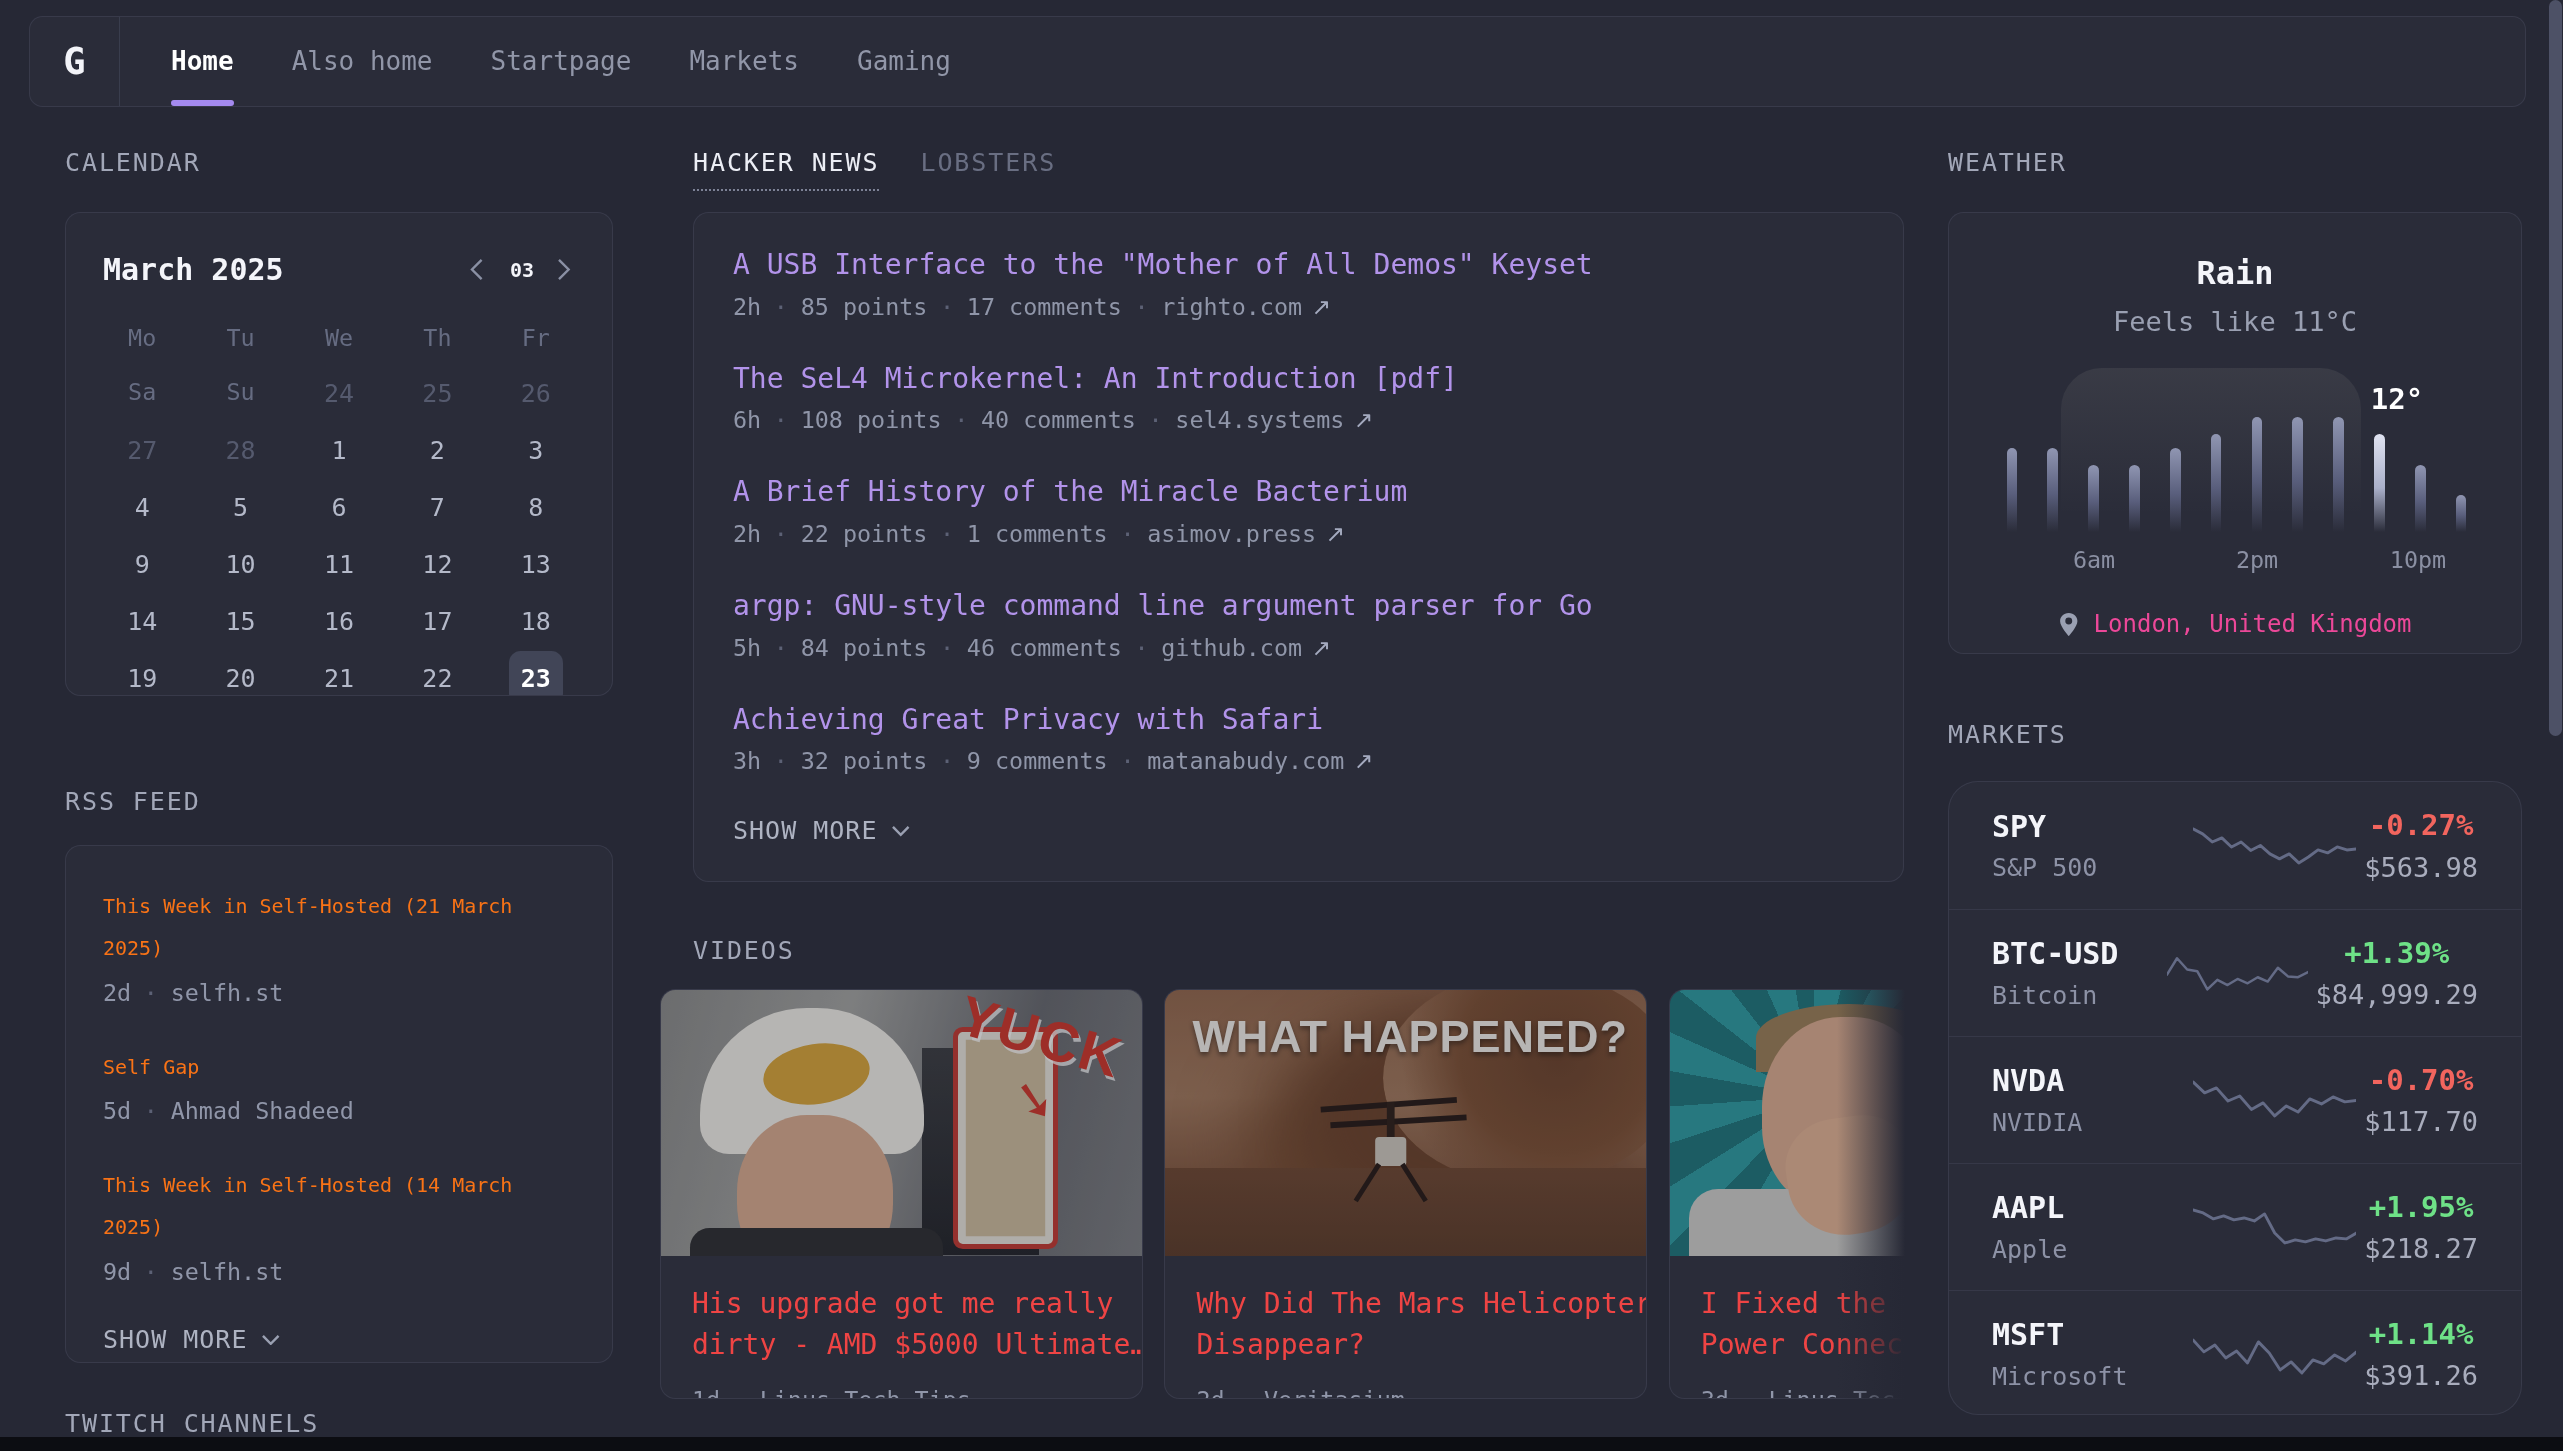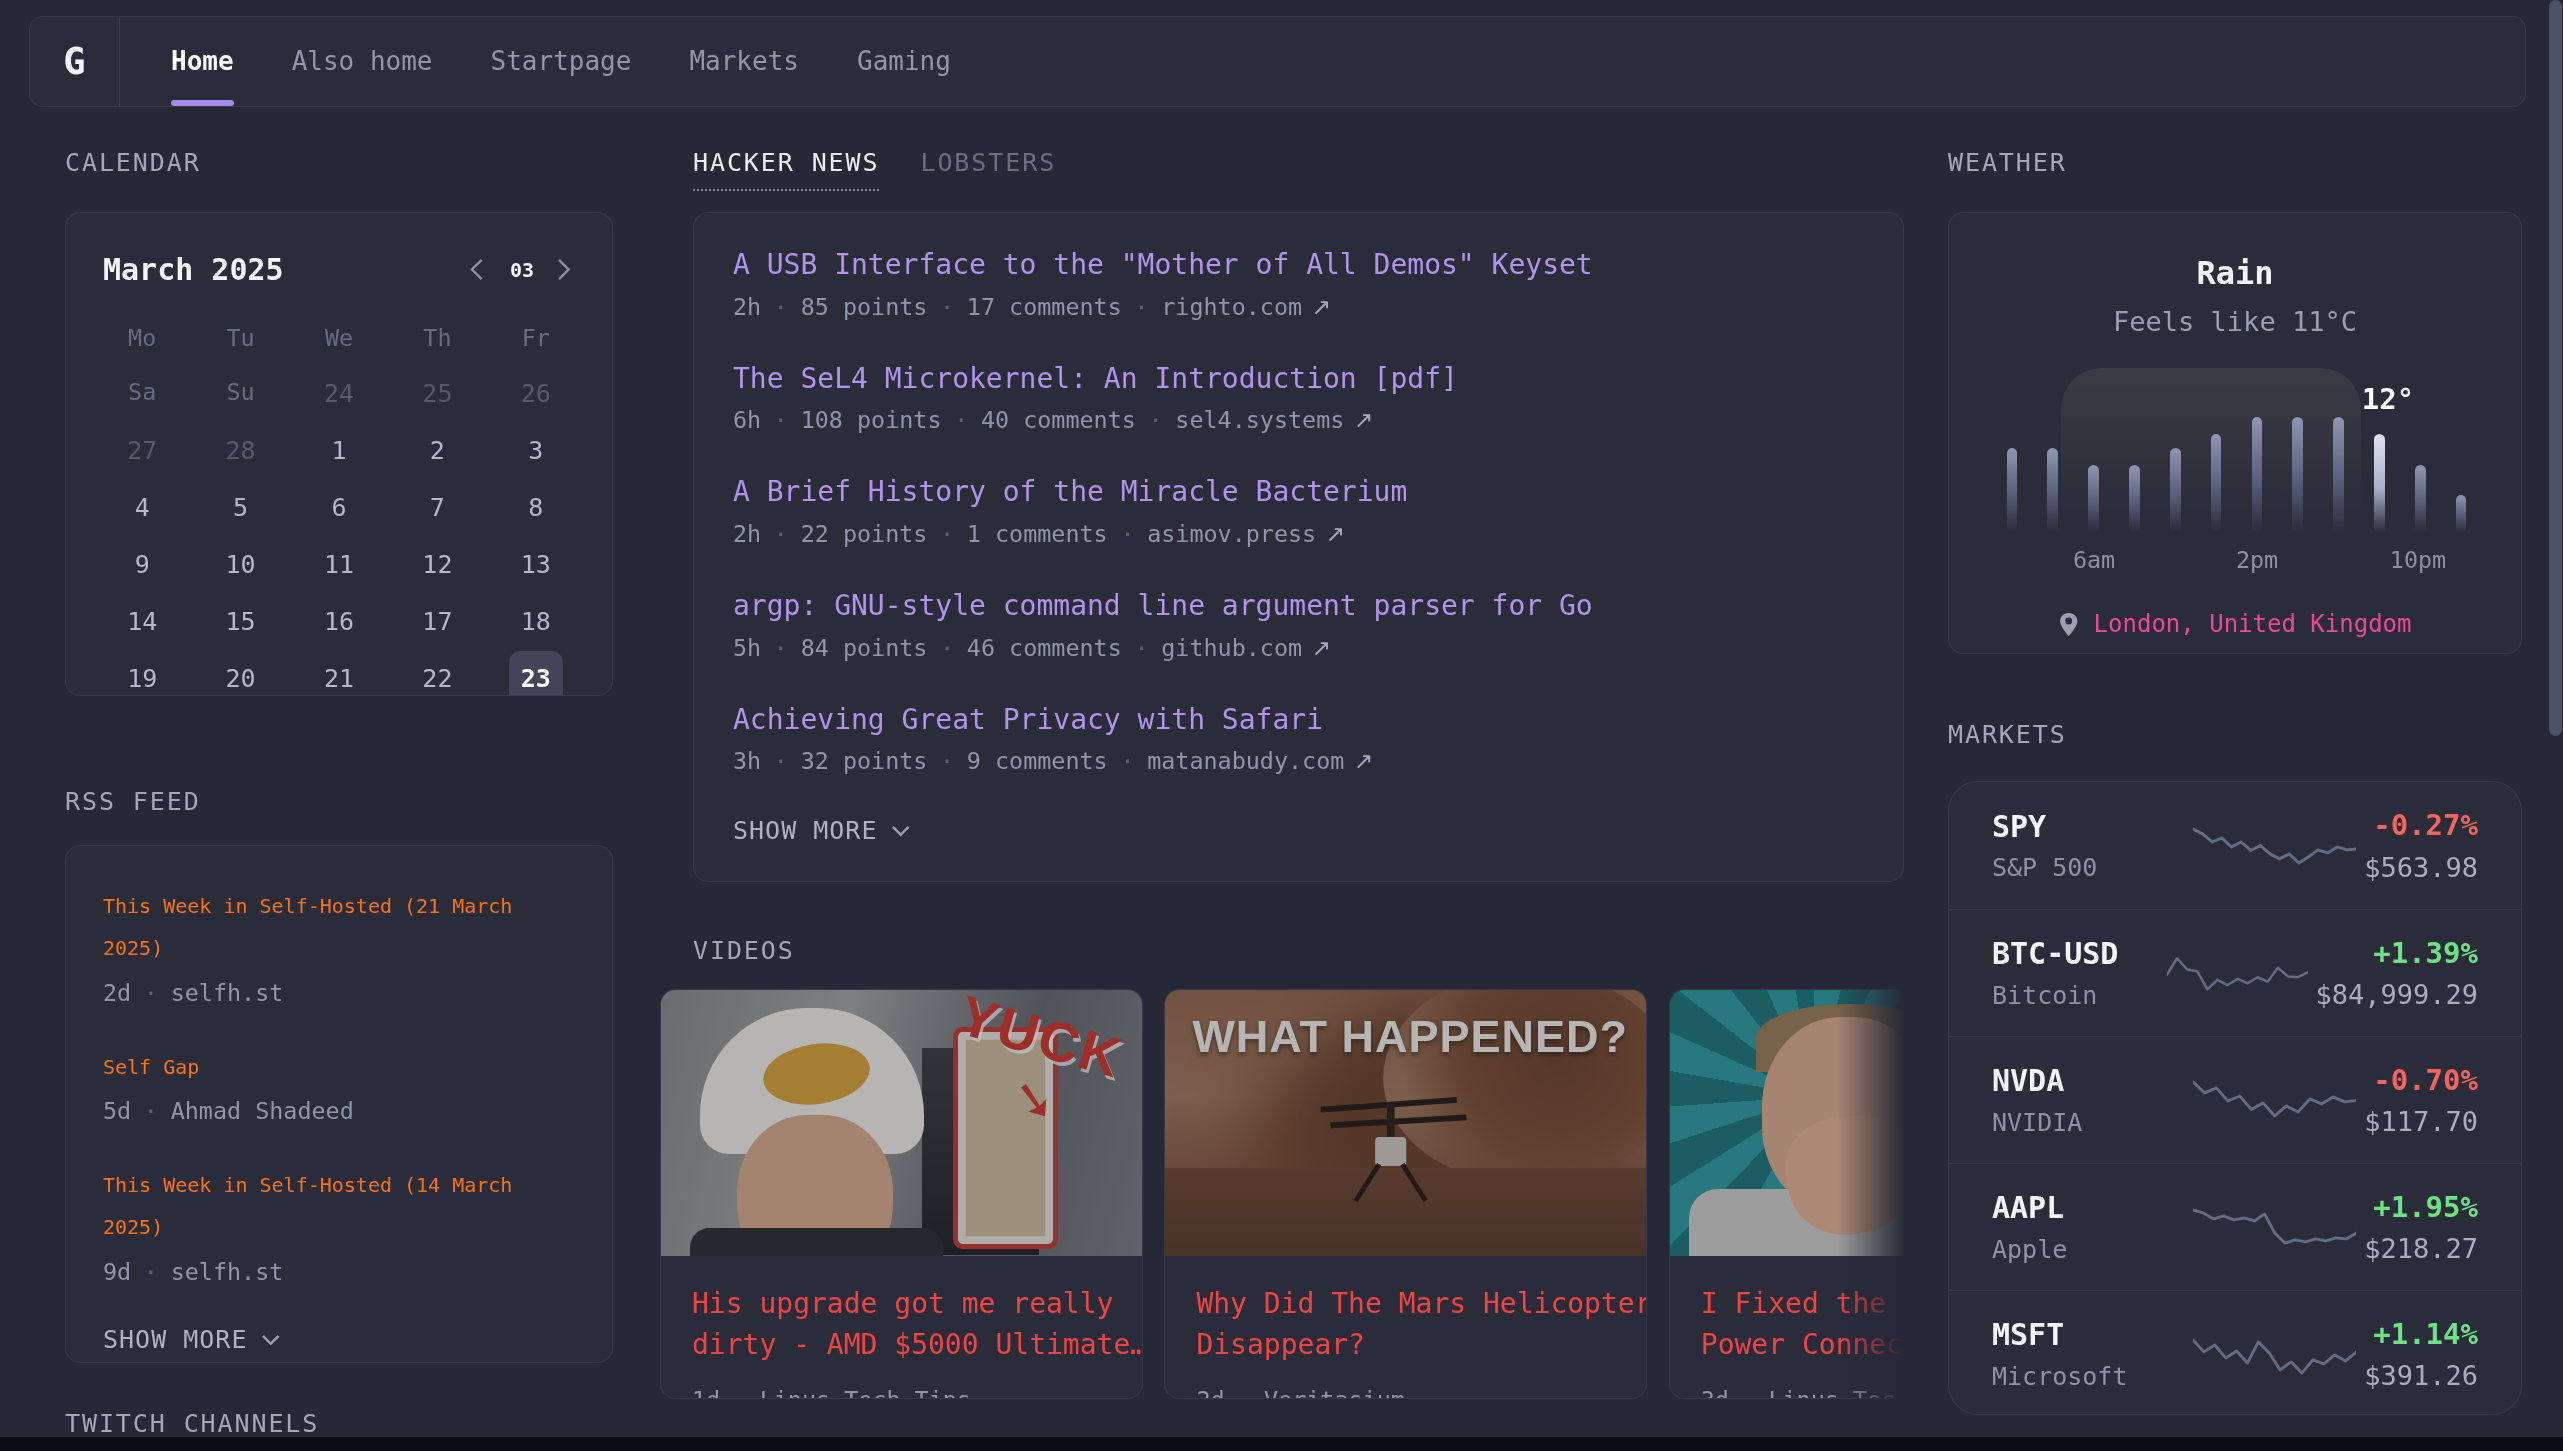--- a/index.html
+++ b/index.html
@@ -125,35 +125,35 @@
   .w-feels { margin-top:13.6px; text-align:center; font-size:27px; color:#9aa0b2; }
   .w-chart { position:absolute; left:44px; top:155px; width:487px; height:164px; }
   .day-block { position:absolute; left:68px; top:0; width:300px; height:100%;
     background:linear-gradient(to bottom, rgba(236,233,213,0.08), rgba(236,233,213,0) 90%);
     border-radius:41px 41px 15.6px 15.6px; }
   .wbars { position:absolute; left:0; bottom:0; width:100%; height:100%;
     display:flex; align-items:flex-end; justify-content:space-between; padding:0 13.6px; }
   .wbar { width:10.7px; border-radius:5.8px 5.8px 0 0;
     background:linear-gradient(to bottom,#9096b2 0%,#595e7c 55%,rgba(80,85,110,0) 100%); }
   .wbar.curbar { background:linear-gradient(to bottom,#e0e3f1 0%,#aab0ca 55%,rgba(160,165,195,0) 100%); }
-  .w-now { position:absolute; left:395px; top:13.6px; transform:translateX(-50%);
+  .w-now { position:absolute; left:404px; top:13.6px; transform:translateX(-50%);
     font-size:29px; font-weight:bold; color:#ffffff; }
   .w-hours { position:absolute; left:44px; top:333px; width:487px; height:29px; font-size:23.4px; color:#8b90a3; }
   .w-hours span { position:absolute; transform:translateX(-50%); }
   .w-loc { position:absolute; left:0; top:397px; width:100%; display:flex; gap:15.6px;
     align-items:center; justify-content:center; font-size:24px; color:#ec4899; }
   
   .m-row { height:127px; display:flex; align-items:center; padding:0 43px; cursor:pointer; }
   .m-row + .m-row { border-top:1px solid rgba(130,138,170,0.14); }
   .m-left { width:195px; }
   .m-ticker { font-size:30px; font-weight:bold; color:#f4f5fa; }
   .m-name { font-size:25px; color:#8d92a6; margin-top:9.7px; }
   .m-spark { width:165px; height:58px; margin:0 7.8px; }
   .m-right { flex:1; text-align:right; }
-  .m-change { font-size:29px; font-weight:bold; }
+  .m-change { font-size:29px; font-weight:bold;text-align:center; }
   .m-change.neg { color:#f2655e; }
   .m-change.pos { color:#6ee187; }
   .m-price { font-size:27px; color:#a9adbd; margin-top:9.7px; }
   
   .scroll-thumb { position:absolute; right:1px; top:0; width:12.7px; height:736px;
     background:#4d5166; border-radius:6.8px; }
   .bottom-strip { position:absolute; left:0; bottom:0; width:100%; height:14.6px; background:#0c0d12; }
 </style>
 </head>
 <body>

